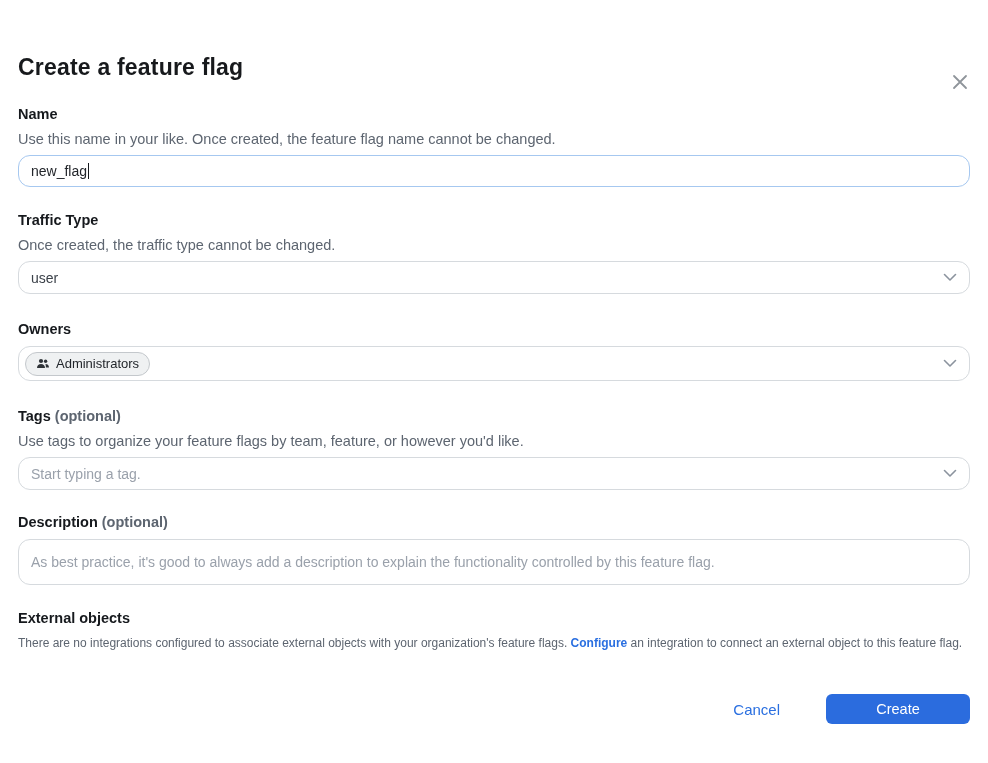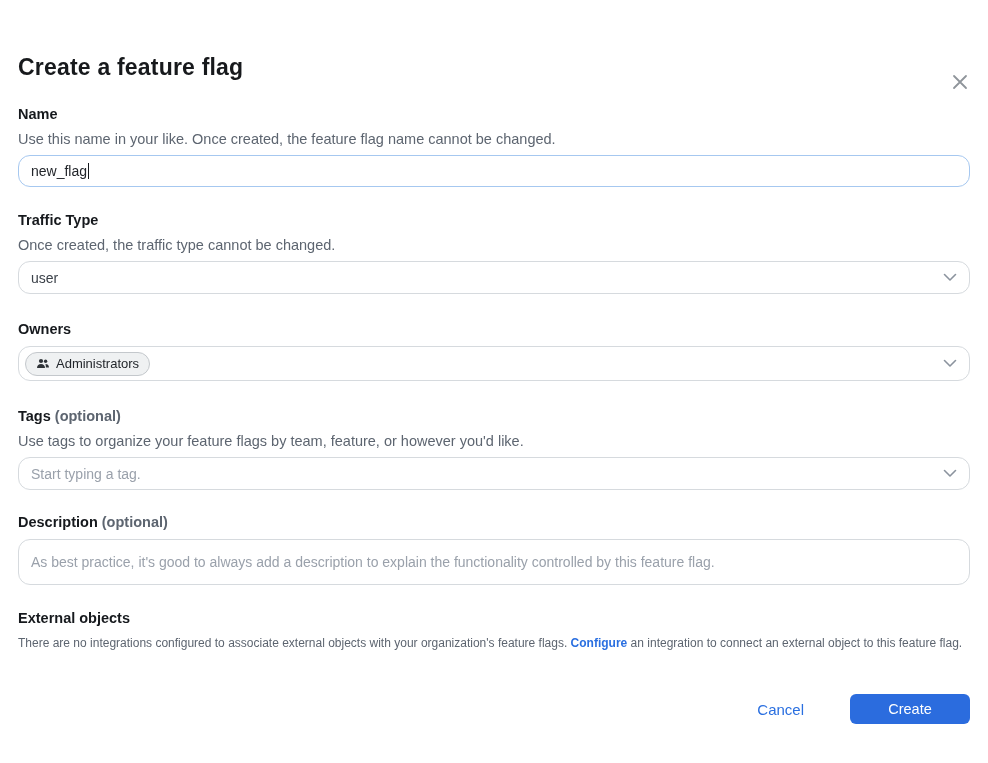--- a/index.html
+++ b/index.html
@@ -42,21 +42,21 @@
   .chip { display:inline-flex; align-items:center; gap:6px; height:24px; padding:0 10px;
     background:#eff1f2; border:1px solid #c4c8cc; border-radius:12px; font-size:13px; color:#22262b; cursor:default; }
   .chip .remove { display:inline-flex; align-items:center; margin-left:1px; cursor:pointer; }
 
   .ext-text { margin-top:8px; font-size:12px; line-height:18px; color:#5d6570; width:952px; }
   .ext-text a { color:#2a6fe0; font-weight:700; text-decoration:none; cursor:pointer; }
 
   .footer { margin-top:42px; display:flex; justify-content:flex-end; align-items:center; gap:46px; }
   .cancel-link { font-size:15px; color:#2a6fe0; background:none; border:none; cursor:pointer;
     font-family:"Liberation Sans","DejaVu Sans",sans-serif; }
-  .create-btn { width:120px; height:30px; background:#2b6cde; color:#ffffff; border:none; border-radius:6px;
+  .create-btn { width:144px; height:30px; background:#2b6cde; color:#ffffff; border:none; border-radius:6px;
     font-size:14.5px; cursor:pointer; font-family:"Liberation Sans","DejaVu Sans",sans-serif; }
 
   svg.icon { display:block; }
 </style>
 </head>
 <body>
 
 <div class="modal">
 
   <button class="close-btn">

